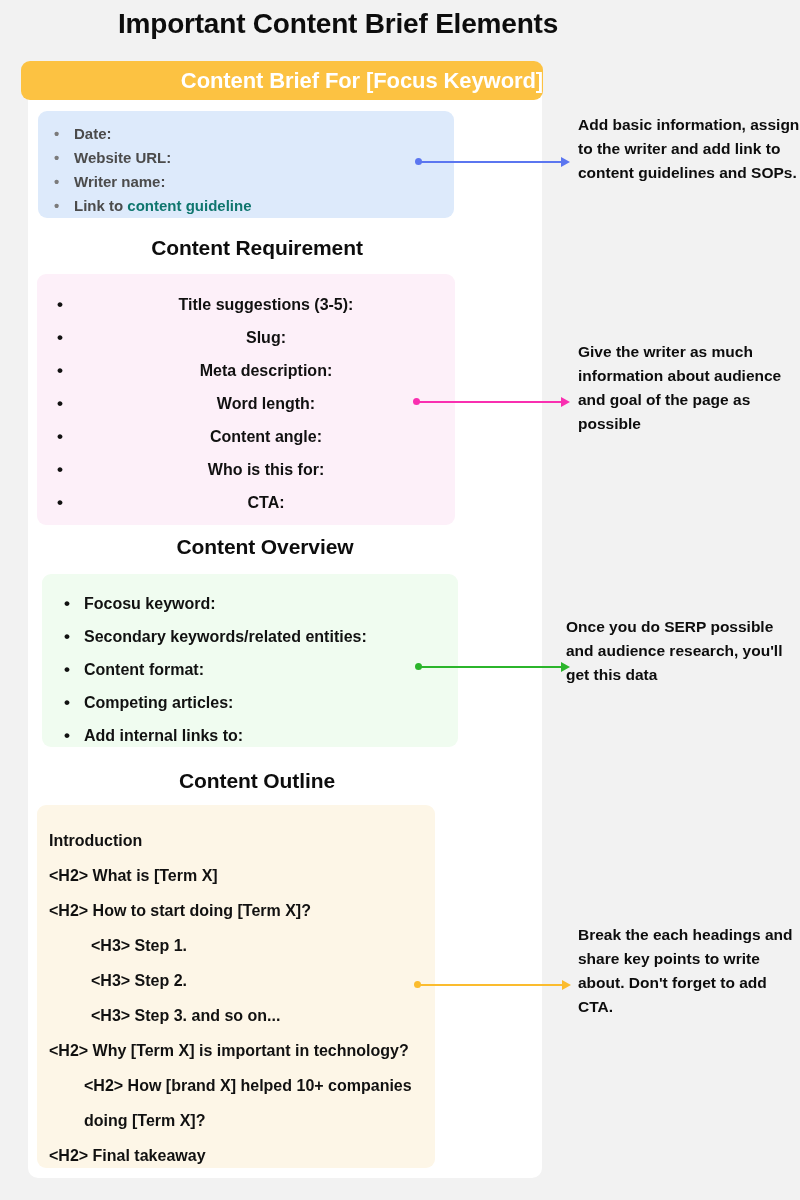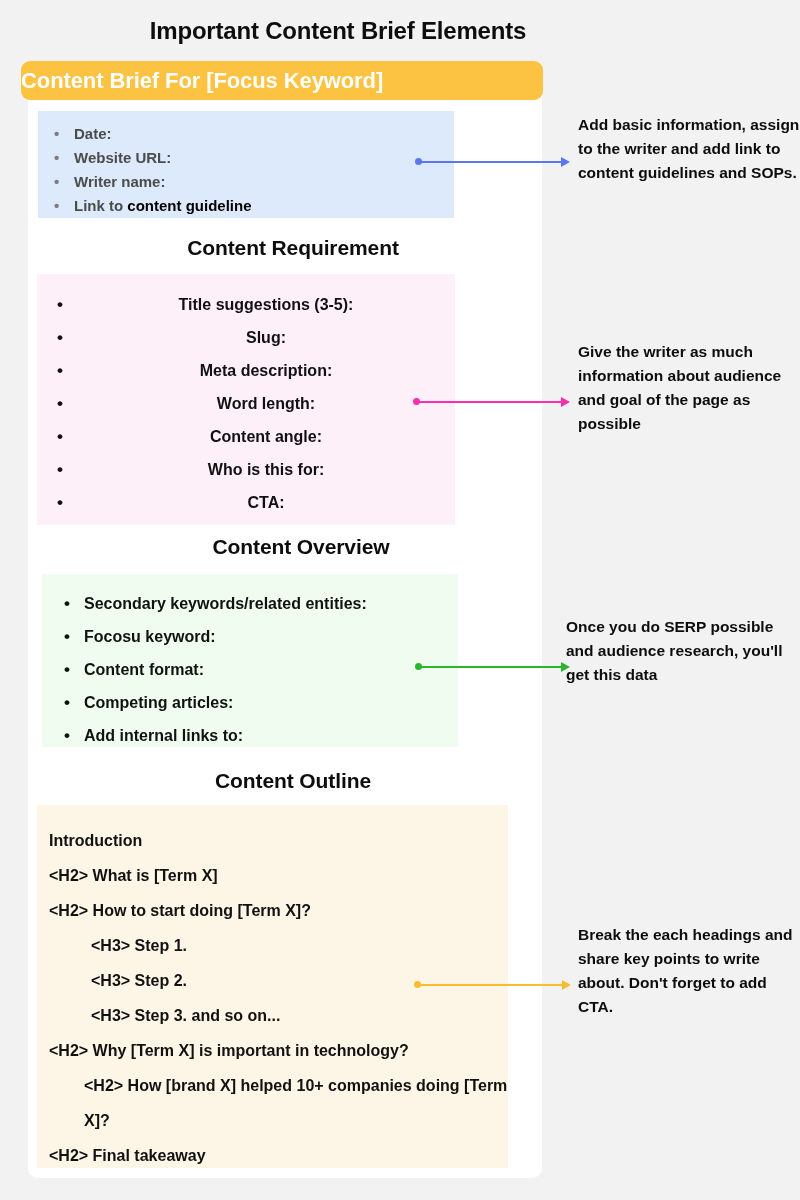--- a/index.html
+++ b/index.html
@@ -13,24 +13,24 @@
     font-family: "Liberation Sans", sans-serif;
     position: relative;
     overflow: hidden;
     -webkit-font-smoothing: antialiased;
   }
 
   
   .page-title {
     position: absolute;
     left: 0;
-    top: 17px;
+    top: 8px;
     width: 676px;
     text-align: center;
-    font-size: 24px;
+    font-size: 28px;
     font-weight: bold;
     color: #0d0d0d;
     letter-spacing: -0.2px;
   }
 
   
   .card {
     position: absolute;
     left: 28px;
     top: 62px;
@@ -44,45 +44,44 @@
   .banner {
     position: absolute;
     left: 21px;
     top: 61px;
     width: 522px;
     height: 39px;
     background: #fcc242;
     border-radius: 9px;
     display: flex;
     align-items: center;
-    justify-content: flex-start;
+    justify-content: flex-end;
   }
   .banner-text {
     color: #ffffff;
     font-size: 22px;
     font-weight: bold;
     letter-spacing: -0.1px;
   }
 
   
   .section-heading {
     position: absolute;
     font-size: 21px;
     font-weight: bold;
     color: #0d0d0d;
     text-align: center;
     letter-spacing: -0.1px;
     white-space: nowrap;
-    padding-left: 36px;
   }
 
   
   .block {
     position: absolute;
-    border-radius: 0;
+    border-radius: 9px;
     box-sizing: border-box;
   }
   .block ul {
     margin: 0;
     padding: 0;
     list-style: none;
   }
   .block li {
     position: relative;
     padding-left: 22px;
@@ -105,21 +104,21 @@
     background: #ddeafb;
     padding: 11px 0 0 14px;
   }
   #block-basic li {
     font-size: 15px;
     line-height: 24px;
     color: #4b4b4b;
     font-weight: bold;
   }
   #block-basic li::before { color: #7b7b7b; font-size: 15px; }
-  .inline-link { color: #000000; }
+  .inline-link { color: #0f766e; }
 
   
   #block-req {
     left: 37px;
     top: 274px;
     width: 418px;
     height: 251px;
     background: #fdf0f9;
     padding: 14px 0 0 18px;
   }
@@ -144,21 +143,21 @@
     font-size: 16px;
     line-height: 33px;
     color: #111111;
   }
   #block-overview li::before { color: #111111; font-size: 17px; }
 
   
   #block-outline {
     left: 37px;
     top: 805px;
-    width: 471px;
+    width: 398px;
     height: 363px;
     background: #fdf6e7;
     padding: 18px 0 0 6px;
   }
   .outline-row {
     font-size: 16px;
     font-weight: bold;
     color: #111111;
     line-height: 35px;
     padding-left: 6px;
@@ -234,22 +233,22 @@
     <li>Word length:</li>
     <li>Content angle:</li>
     <li>Who is this for:</li>
     <li>CTA:</li>
   </ul>
 </div>
 
 <div class="section-heading" style="left:8px;top:535px;width:514px;">Content Overview</div>
 <div class="block" id="block-overview">
   <ul>
+    <li>Focosu keyword:</li>
     <li>Secondary keywords/related entities:</li>
-    <li>Focosu keyword:</li>
     <li>Content format:</li>
     <li>Competing articles:</li>
     <li>Add internal links to:</li>
   </ul>
 </div>
 
 <div class="section-heading" style="left:0;top:769px;width:514px;">Content Outline</div>
 <div class="block" id="block-outline">
   <div class="outline-row">Introduction</div>
   <div class="outline-row">&lt;H2&gt; What is [Term X]</div>

